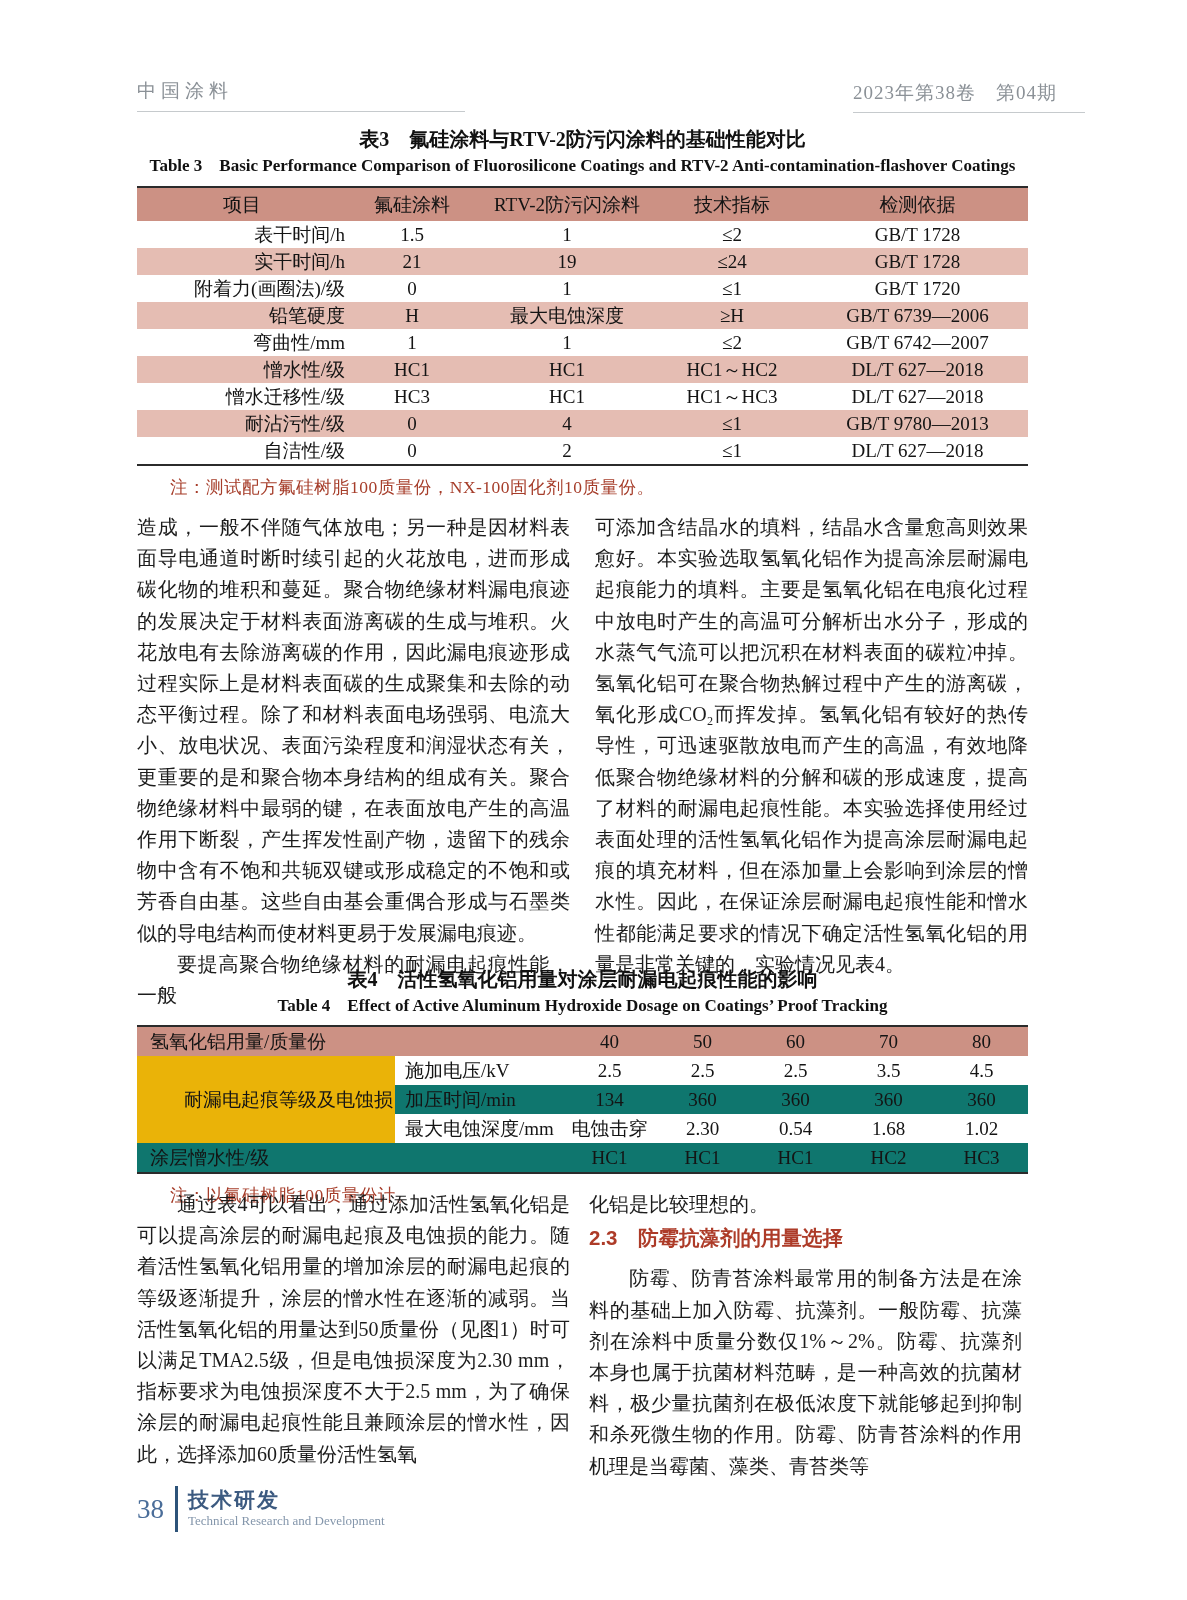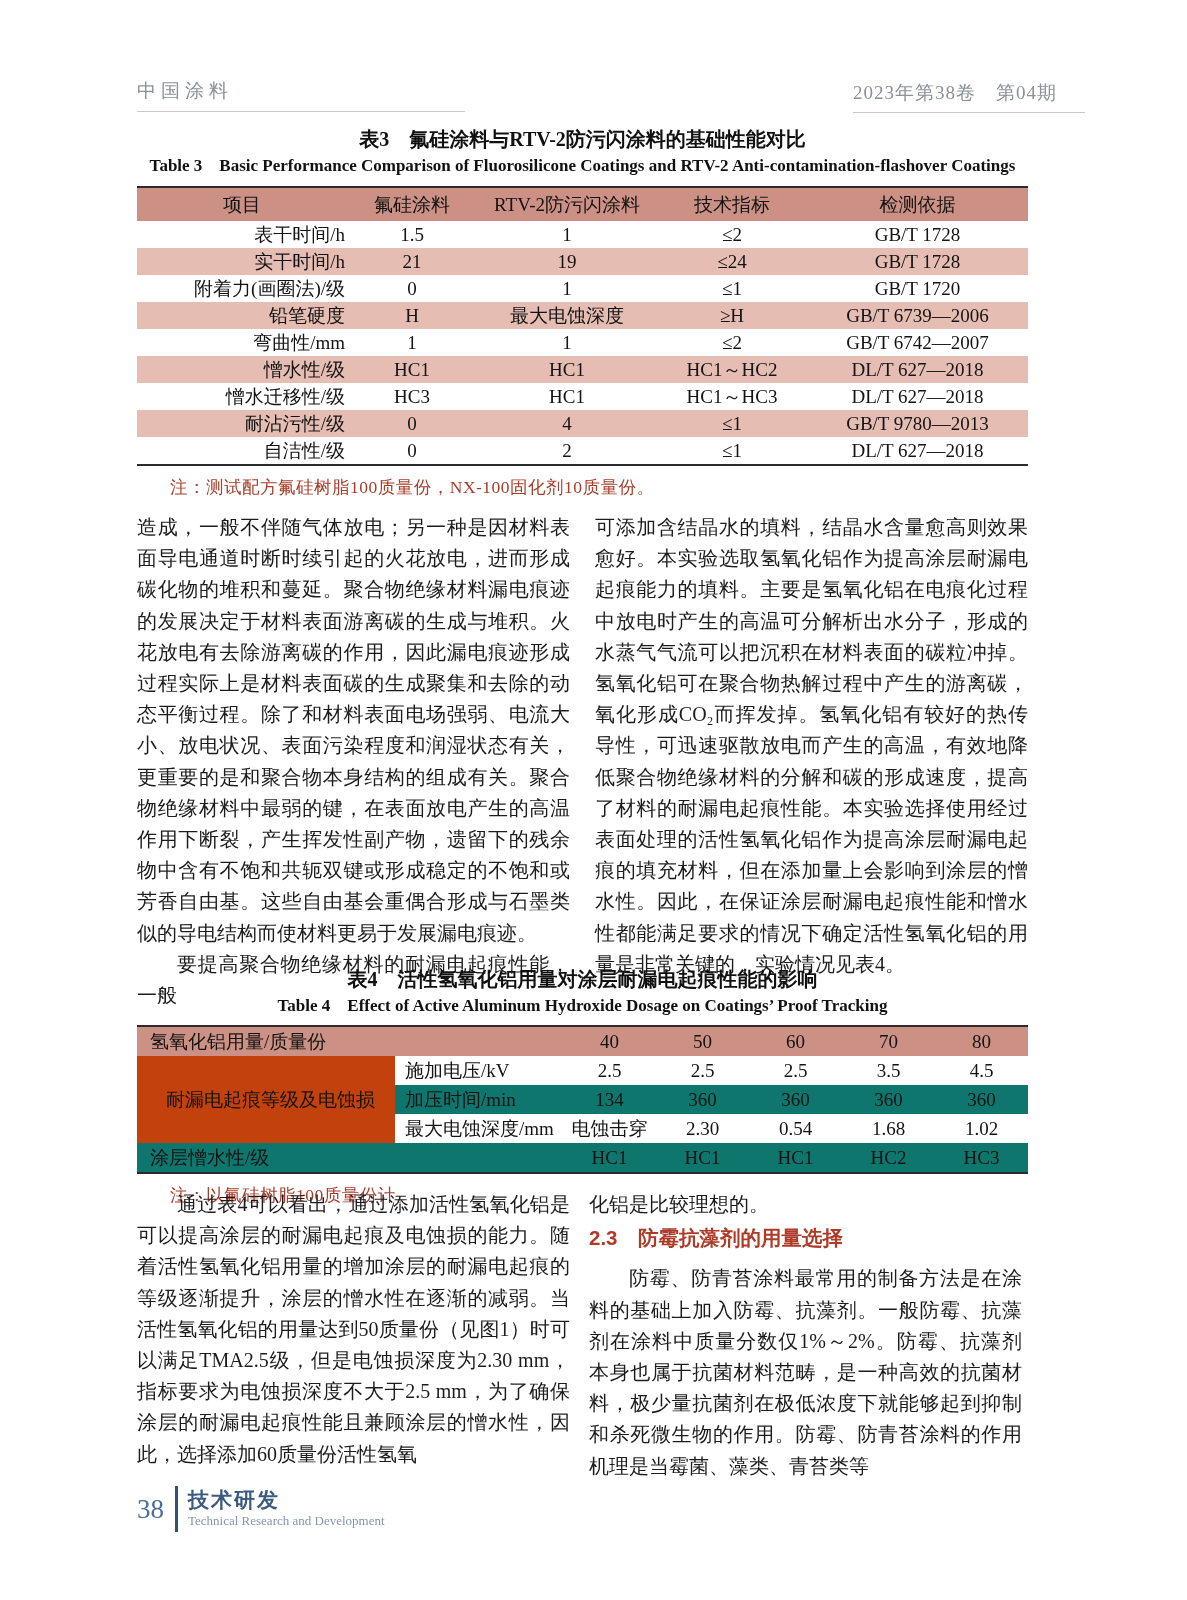--- a/index.html
+++ b/index.html
@@ -33,21 +33,21 @@
   td,th{font-size:19px;font-weight:normal;text-align:center;padding:0 2px;color:#141414;}
   .t3 th{height:33px;background:#cc9184;}
   .t3 td{height:27px;}
   .t3 tr.stripe td{background:#e5bdb3;}
   .t3 td.c-left{text-align:right;padding-left:13px;}
   .t4 td{height:29px;}
   .t4 td.c-left{text-align:left;padding-left:13px;}
   .t4 td.sublbl{text-align:left;padding-left:10px;}
   .t4 tr.r-dark td{background:#cc9184;}
   .t4 tr.r-mid td{background:#0f766e;}
-  .t4 td.grouplbl{background:#c2410c;text-align:center;padding-left:11px;}
+  .t4 td.grouplbl{background:#eab308;text-align:right;padding-left:11px;}
   .note{
     margin-top:9px;padding-left:33px;
     font-size:17.5px;color:#a63d2a;letter-spacing:0.5px;
   }
   
   .cols{position:absolute;left:137px;width:891px;display:flex;gap:25px;}
   .body1{top:512px;}
   .body2{top:1189px;gap:19px;}
   .col{width:433px;font-size:20px;line-height:31.2px;text-align:justify;color:#1c1c1c;}
   .col p{margin:0;}

